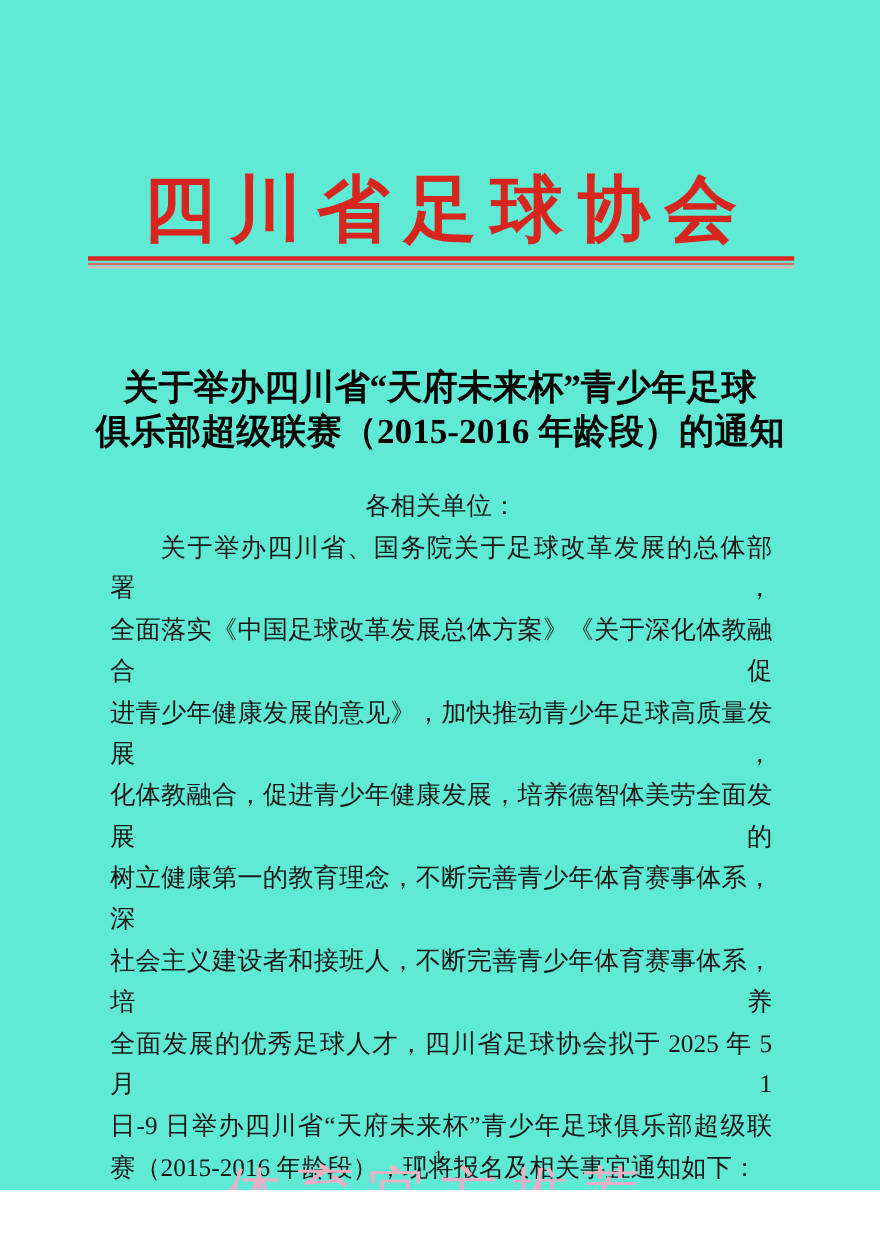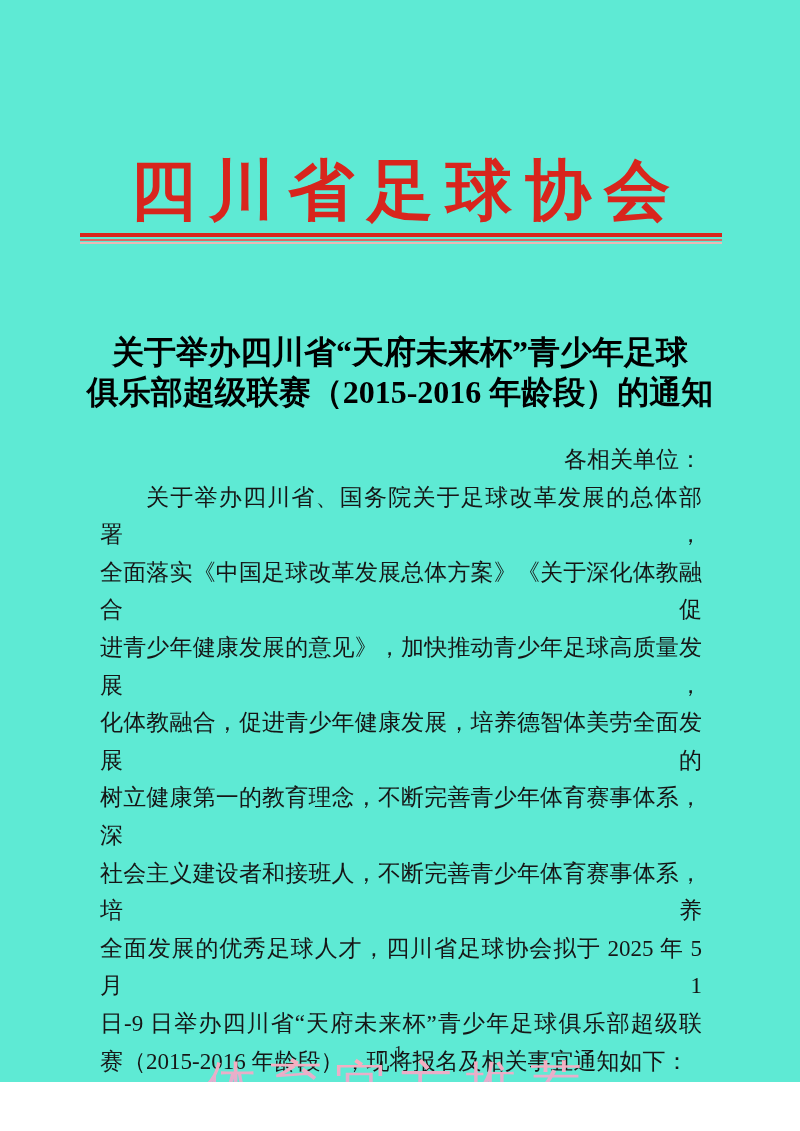--- a/index.html
+++ b/index.html
@@ -66,21 +66,21 @@
   
   .content {
     position: absolute;
     top: 441px;
     left: 100px;
     width: 602px;
     font-size: 23px;
     line-height: 37.6px;
     color: #161616;
   }
-  .salutation { text-align: right; }
+  .salutation { text-align: center; }
   .pline {
     text-align: justify;
     text-align-last: justify;
   }
   .pline.first { text-indent: 46px; }
   .pline.last { text-align: justify; text-align-last: left; }
 
   .org-heading {
     padding-left: 46px;
     font-weight: bold;

